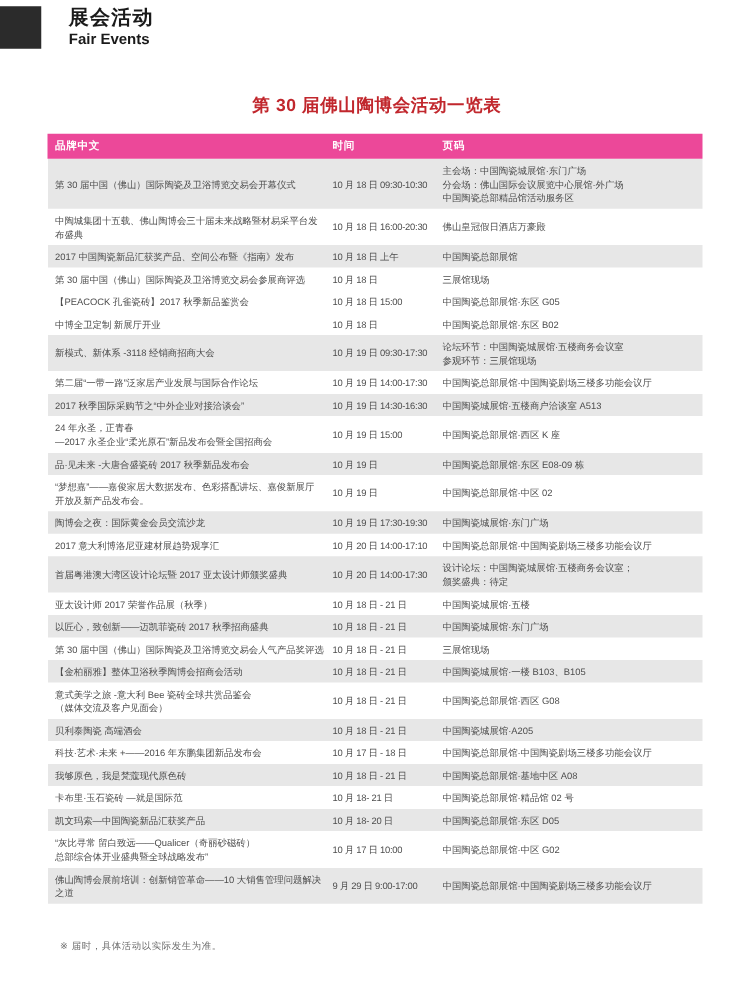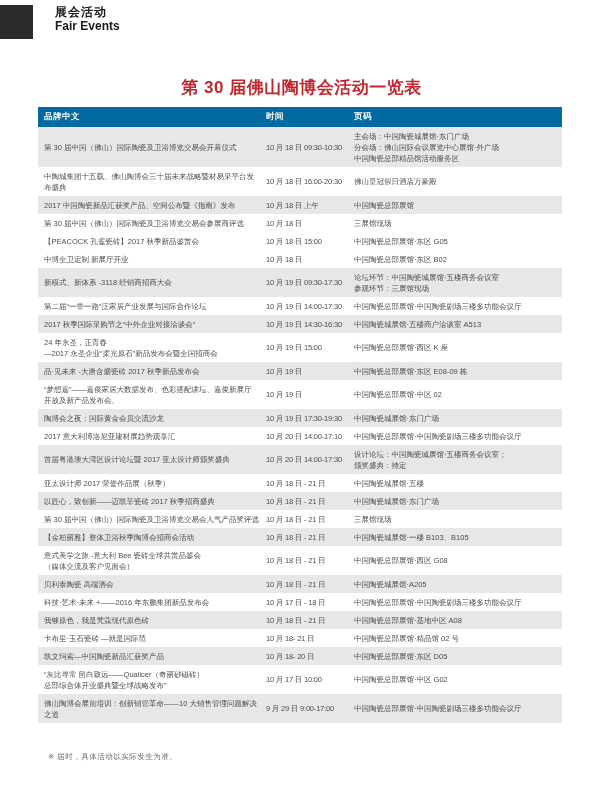--- a/index.html
+++ b/index.html
@@ -17,53 +17,53 @@
     left: 0; top: 5px;
     width: 33px; height: 34px;
     background: #2b2b2b;
   }
   .section-head {
     position: absolute;
     left: 55px; top: 6px;
     line-height: 1.1;
   }
   .section-head .zh {
-    font-size: 12px;
+    font-size: 16px;
     font-weight: bold;
     color: #1a1a1a;
     letter-spacing: 1px;
   }
   .section-head .en {
     font-size: 12px;
     font-weight: bold;
     color: #1a1a1a;
     margin-top: 1px;
   }
   .page-title {
     position: absolute;
     left: 0; top: 76px;
     width: 603px;
     text-align: center;
-    font-size: 17px;
+    font-size: 14px;
     font-weight: bold;
     color: #c1272d;
     letter-spacing: 0.5px;
   }
   .table-wrap {
     position: absolute;
     left: 38px; top: 107px;
     width: 524px;
   }
   table {
     width: 524px;
     border-collapse: collapse;
     table-layout: fixed;
   }
   thead th {
-    background: #0369a1;
+    background: #ec4899;
     color: #ffffff;
     font-size: 8.5px;
     font-weight: bold;
     text-align: left;
     padding: 4px 6px;
     letter-spacing: 0.5px;
   }
   tbody td {
     font-size: 7.5px;
     line-height: 11px;

